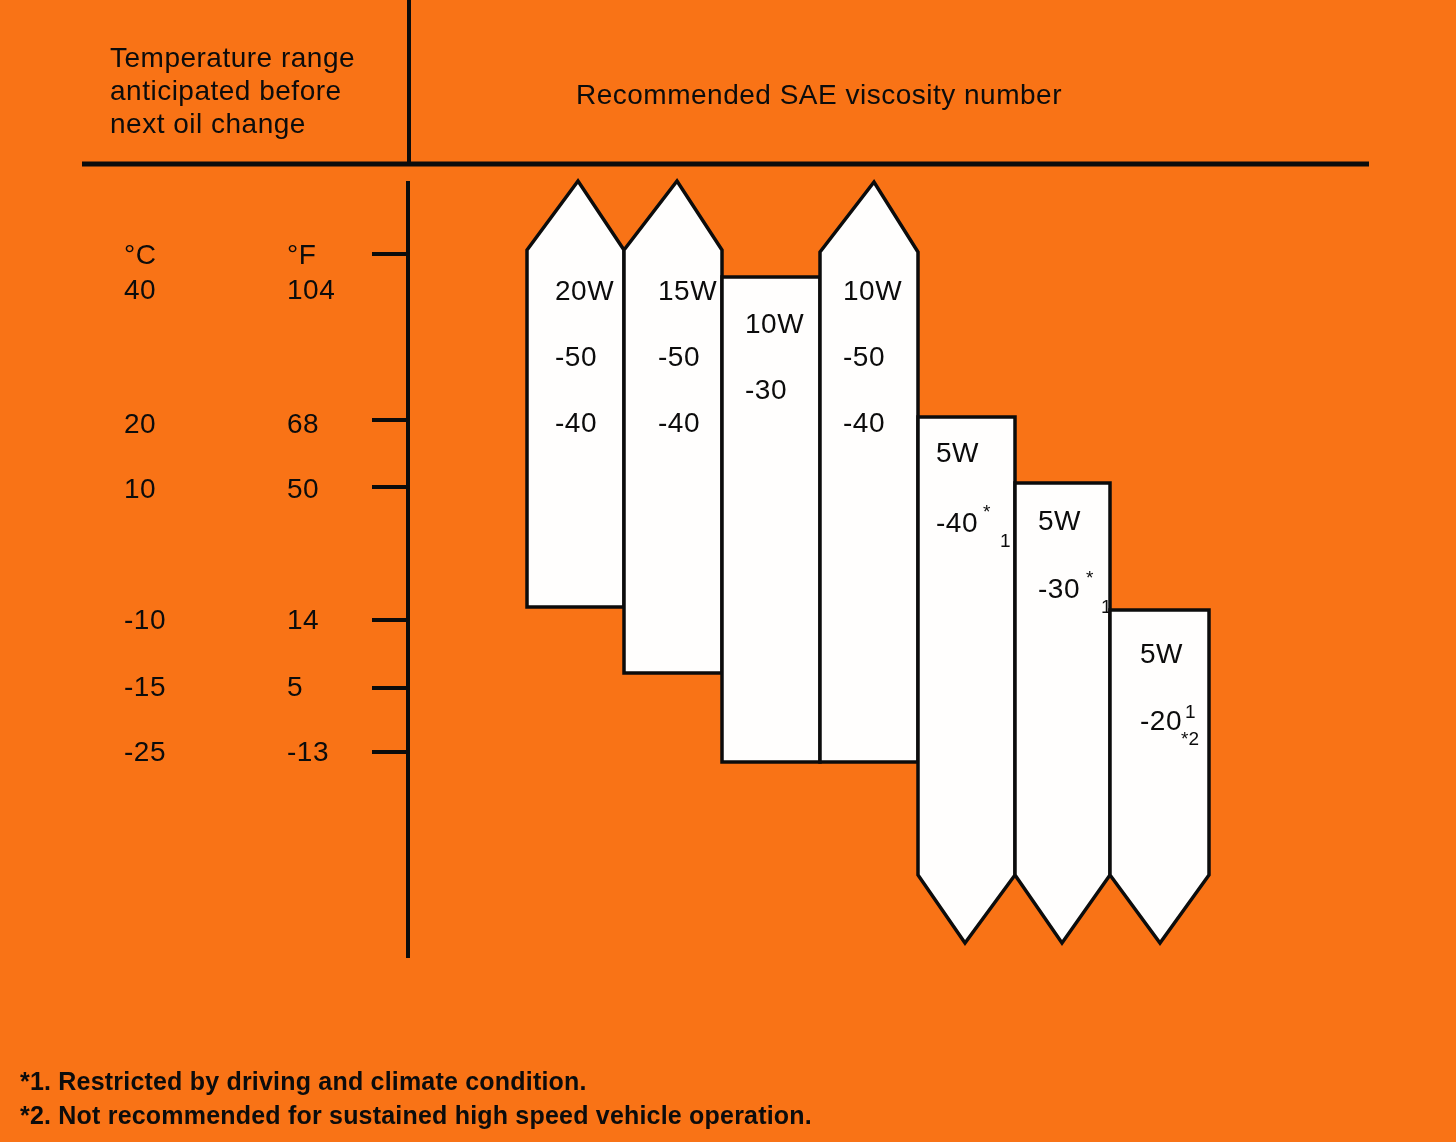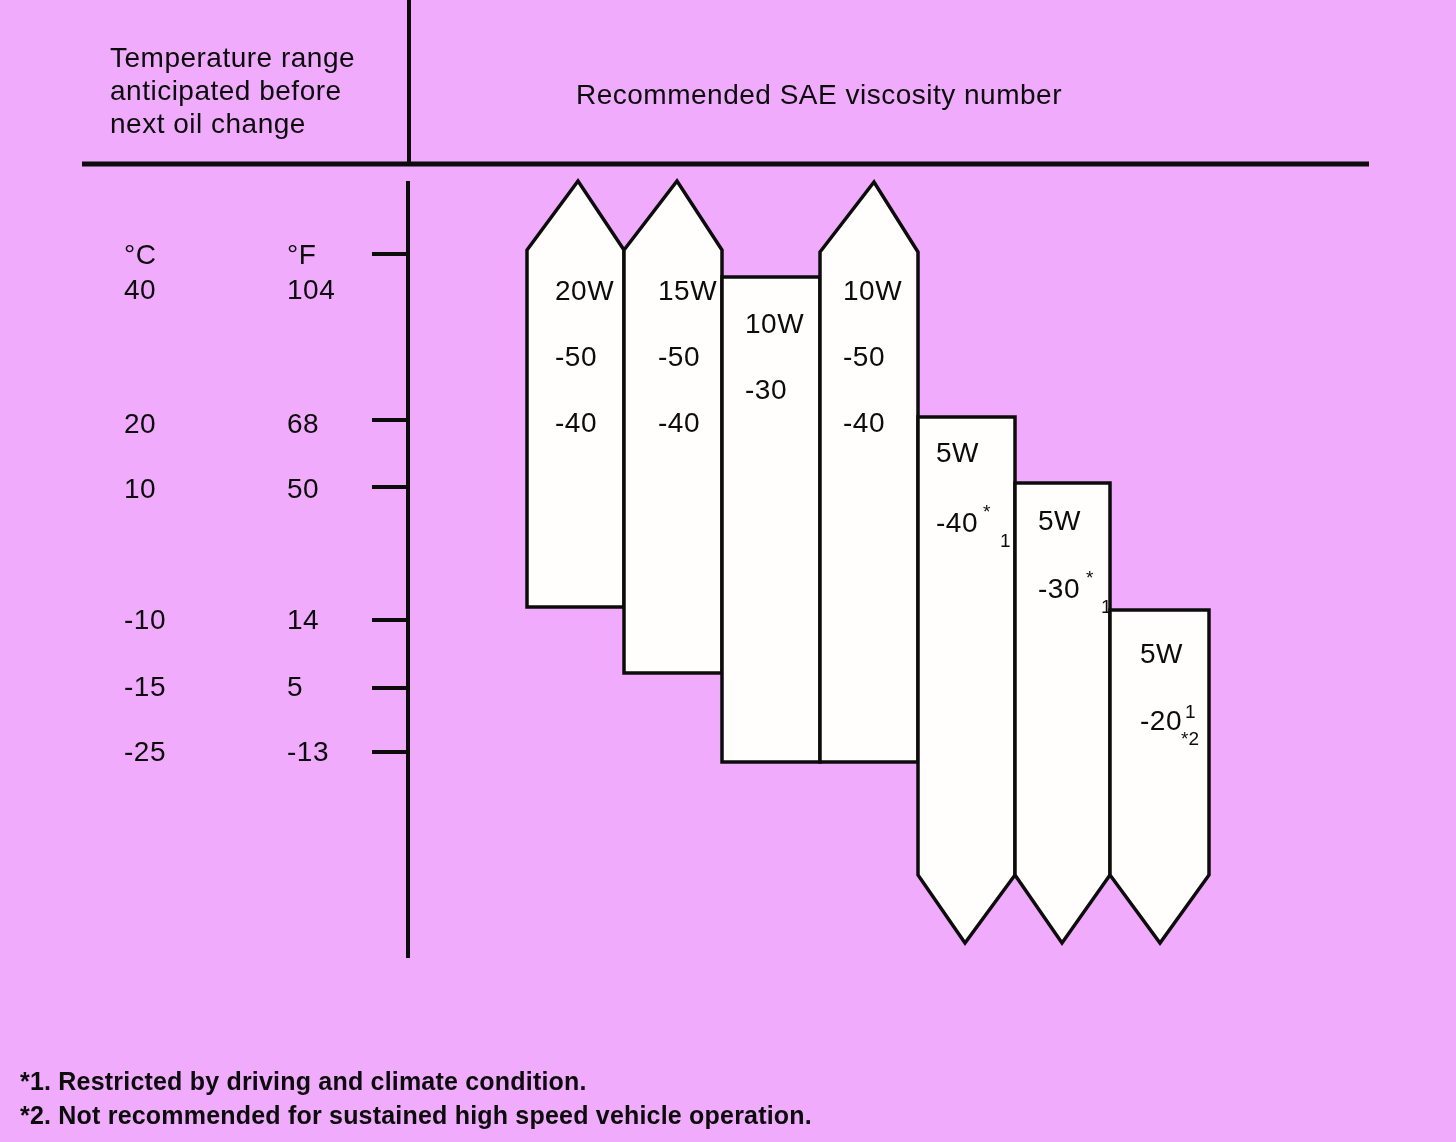--- a/index.html
+++ b/index.html
@@ -4,21 +4,21 @@
 <style>
   html, body {
     margin: 0;
     padding: 0;
     background: #ffffff;
   }
   .page {
     position: relative;
     width: 1456px;
     height: 1142px;
-    background: #f0abfc;
+    background: #f97316;
     font-family: "Liberation Sans", "DejaVu Sans", sans-serif;
     overflow: hidden;
   }
   svg text {
     fill: #0c0c0c;
     font-family: "Liberation Sans", "DejaVu Sans", sans-serif;
     font-size: 28px;
     letter-spacing: 0.5px;
   }
   svg text.small-note {

